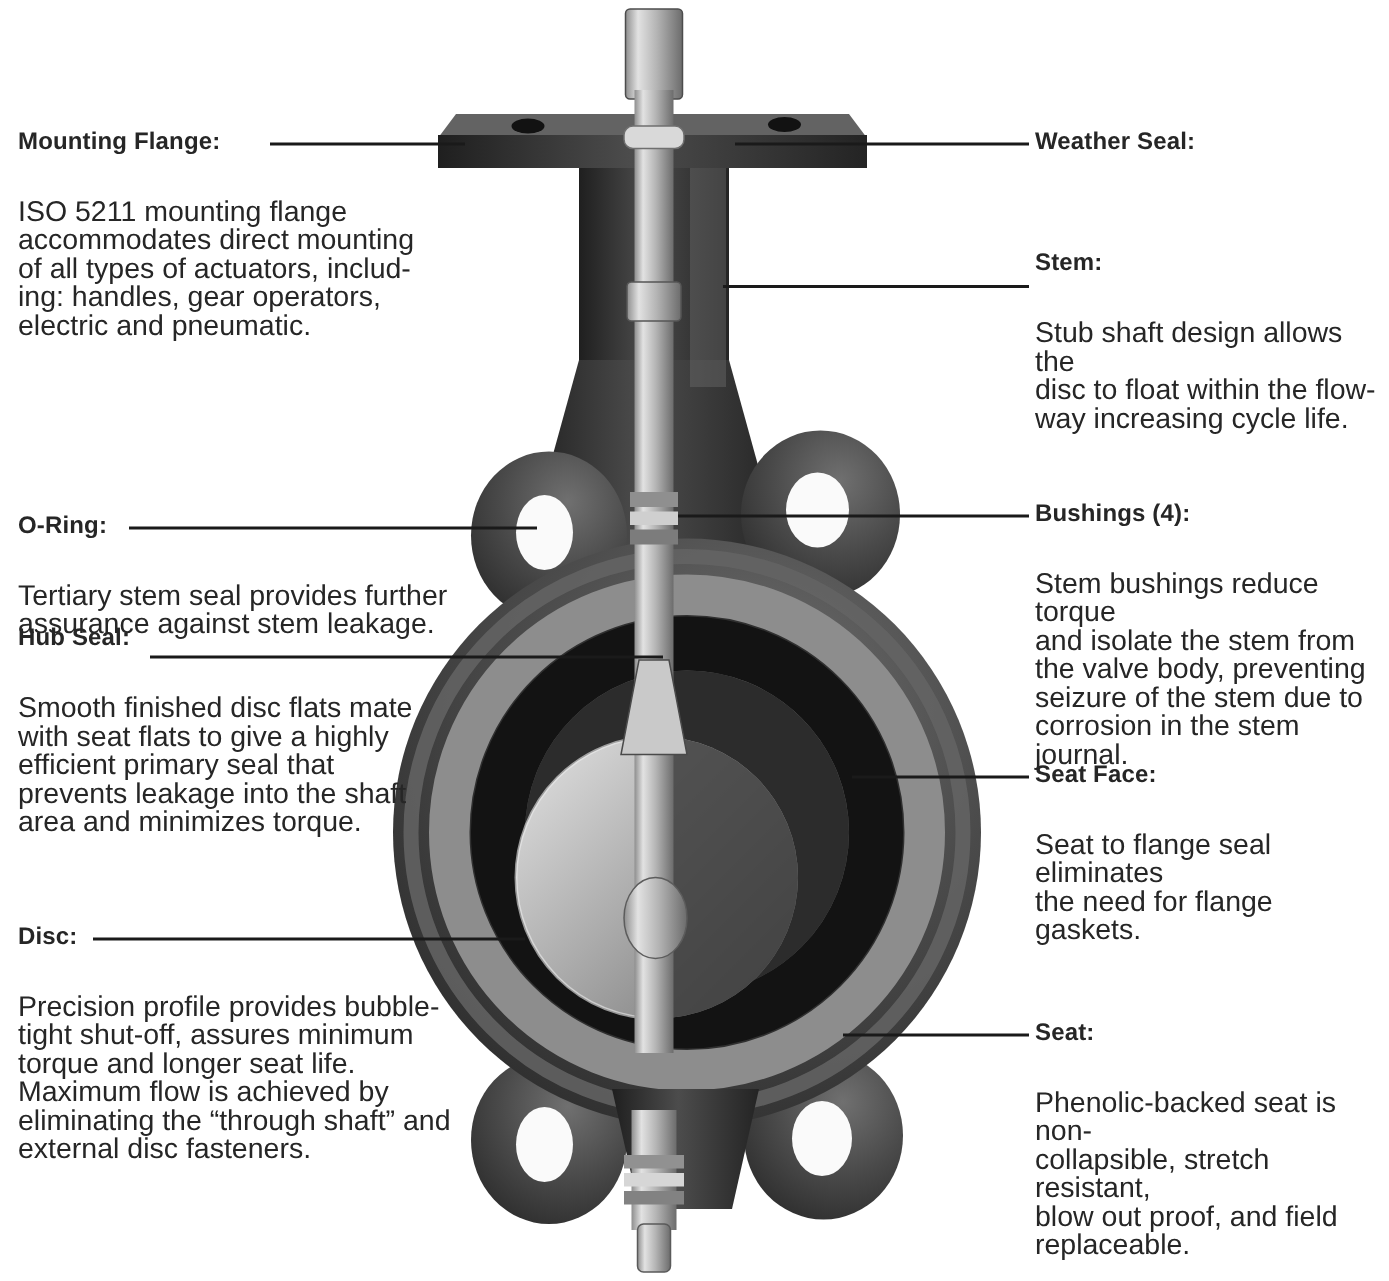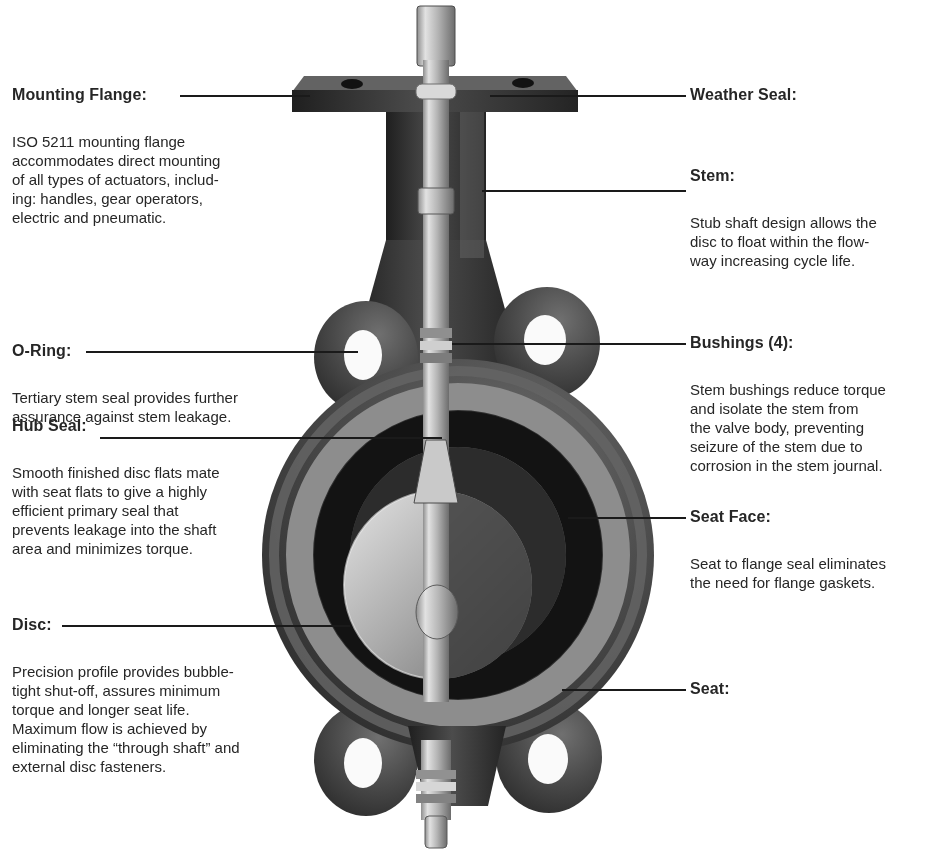--- a/index.html
+++ b/index.html
@@ -4,21 +4,21 @@
 <style>
   * { margin:0; padding:0; box-sizing:border-box; }
   html,body { background:#ffffff; }
   body {
     width:926px; height:854px; position:relative; overflow:hidden;
     font-family:"Liberation Sans", sans-serif; color:#262626;
   }
   .stage { position:absolute; left:0; top:0; width:926px; height:854px; }
   .callout { position:absolute; }
   .callout h3 { font-size:16px; font-weight:bold; margin-bottom:5px; letter-spacing:0.1px; }
-  .callout p  { font-size:15px; line-height:19px; white-space:pre-line;margin-top:28px; }
+  .callout p  { font-size:19px; line-height:19px; white-space:pre-line;margin-top:28px; }
   .callout-line { position:absolute; height:1.5px; background:#1a1a1a; }
 </style>
 </head>
 <body>
 
 <svg class="stage" width="926" height="854" viewBox="0 0 926 854" aria-hidden="true">
   <defs>
     <linearGradient id="gMetal" x1="0" x2="1" y1="0" y2="0">
       <stop offset="0" stop-color="#8e8e8e"></stop>
       <stop offset="0.22" stop-color="#e2e2e2"></stop>
@@ -177,13 +177,17 @@
 </div>
 
 <div class="callout" style="top:508px;left:690px;width:232px">
   <h3>Seat Face:</h3>
   <p>Seat to flange seal eliminates
 the need for flange gaskets.</p>
 </div>
 
 <div class="callout" style="top:680px;left:690px;width:232px">
   <h3>Seat:</h3>
+  <p>Phenolic-backed seat is non-
+collapsible, stretch resistant,
+blow out proof, and field
+replaceable.</p>
 </div>
 
 </body></html>

